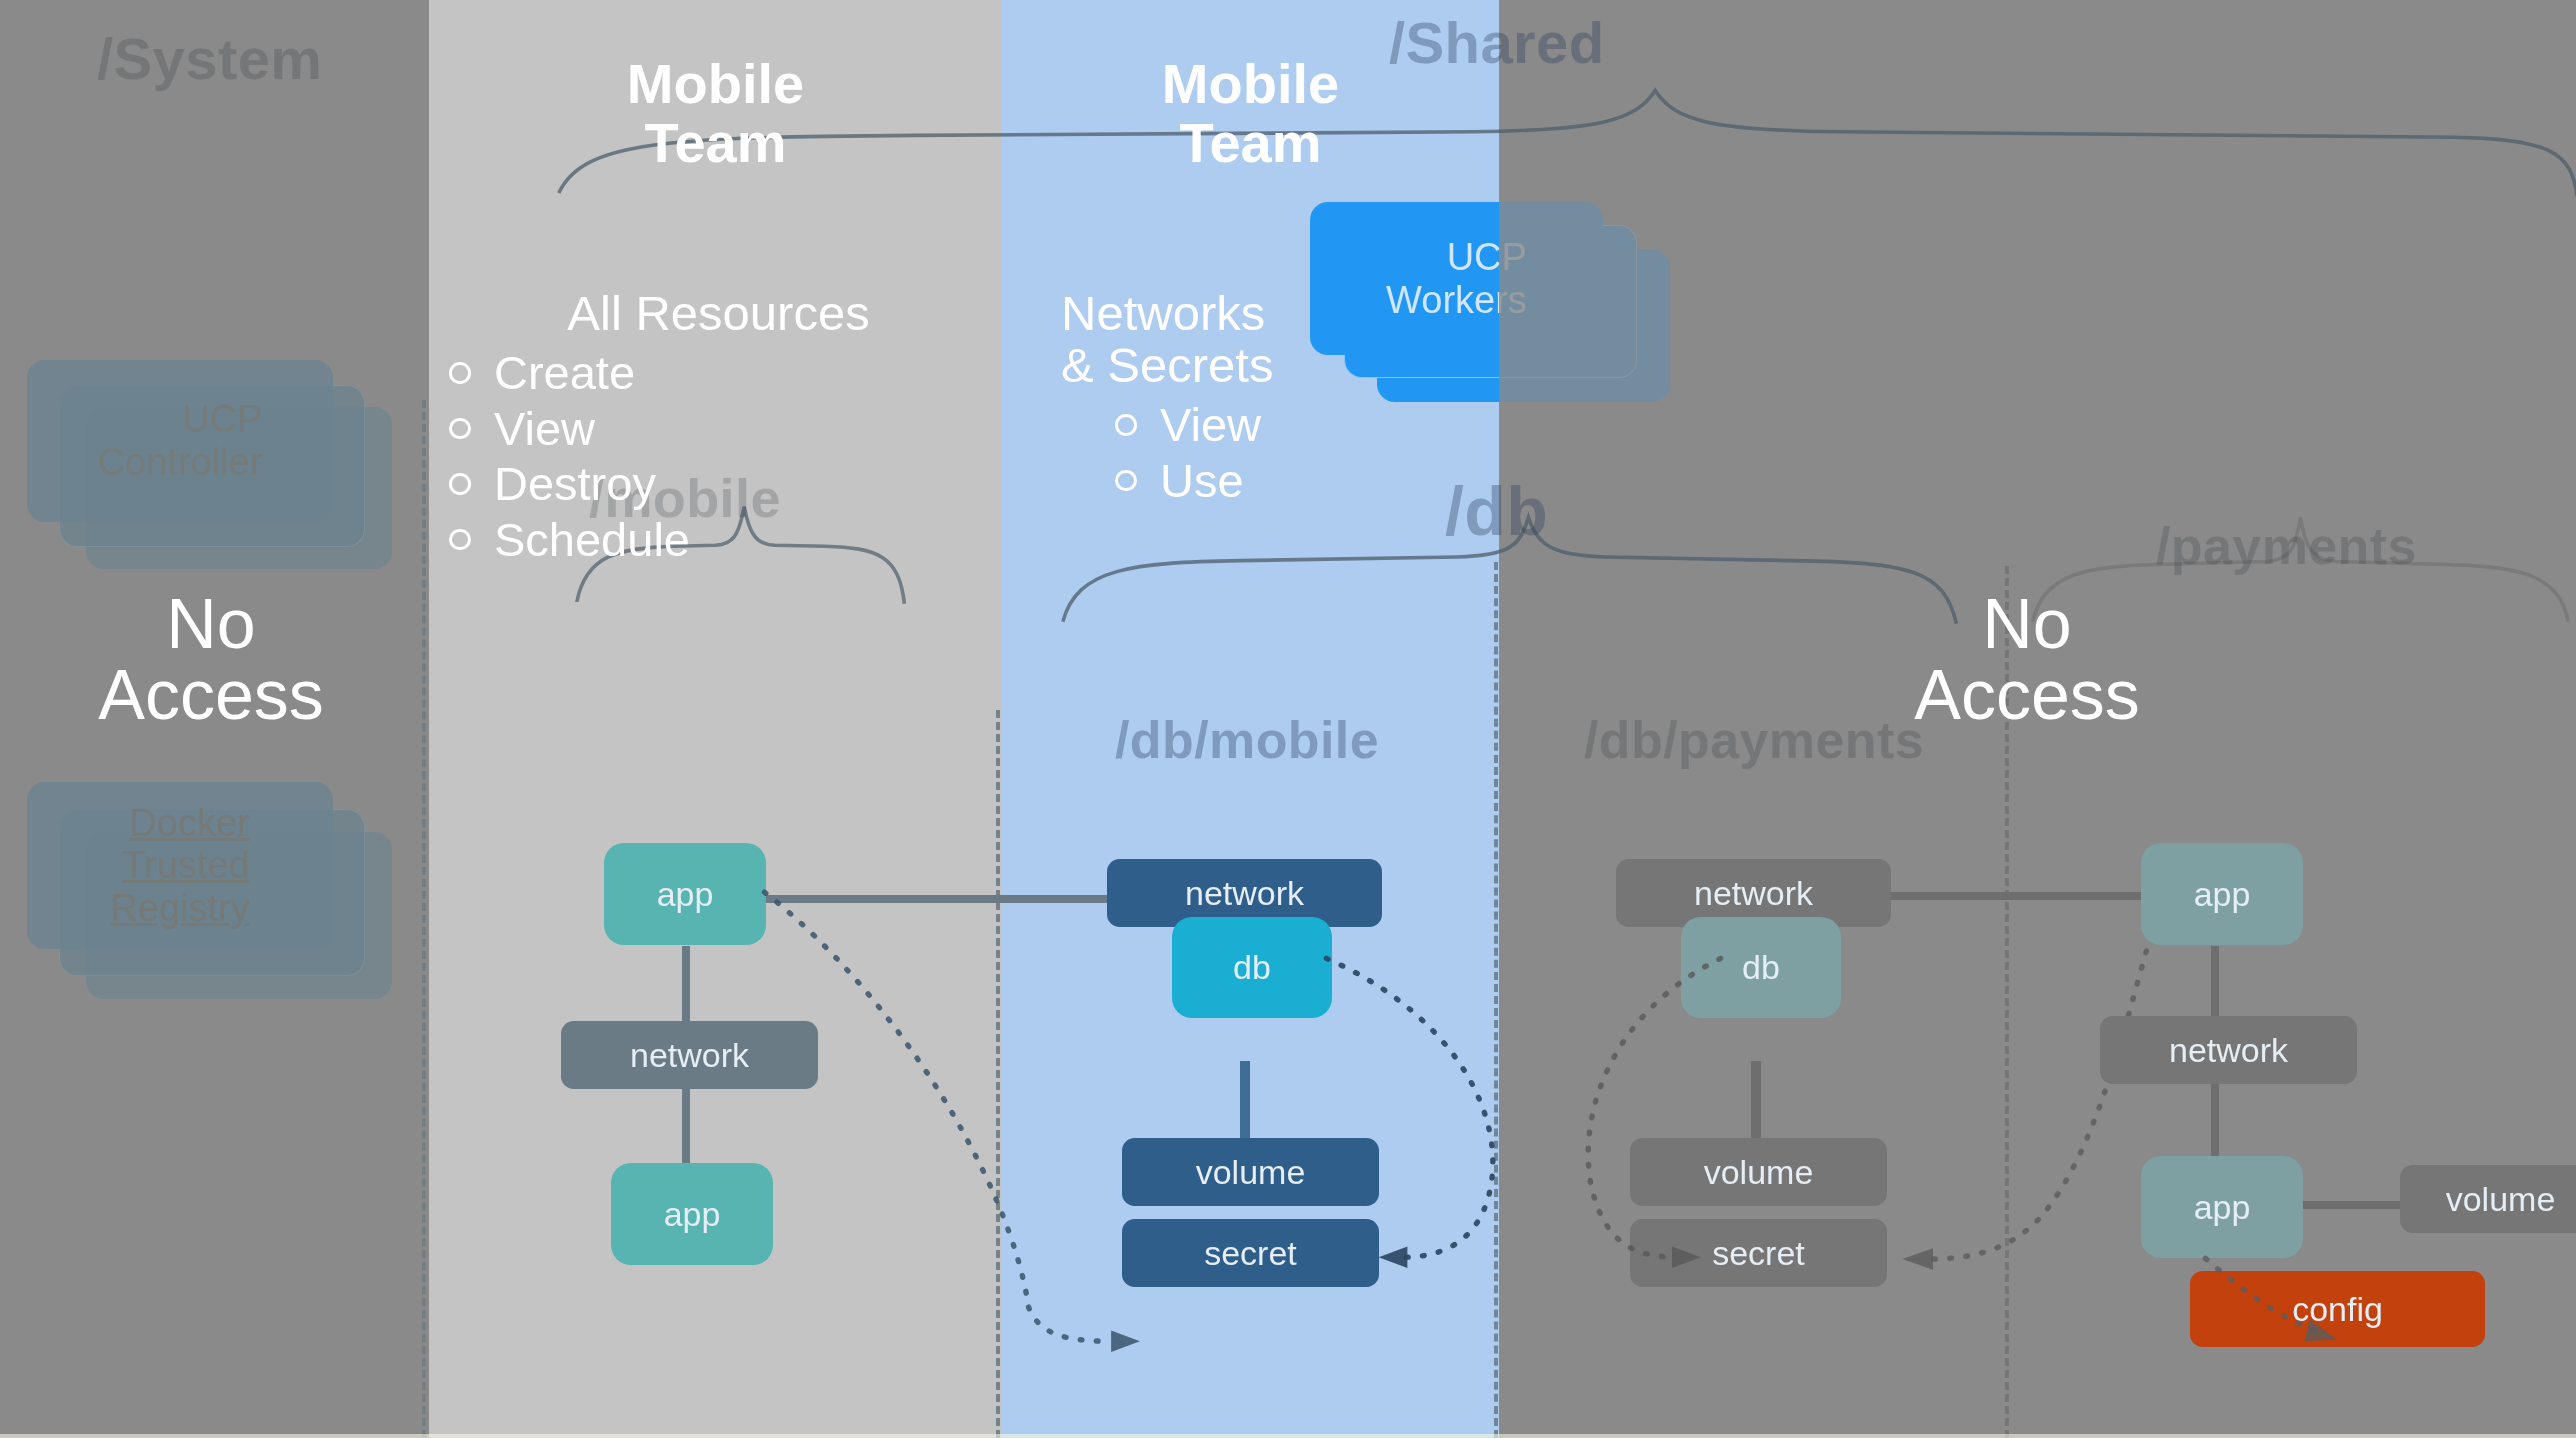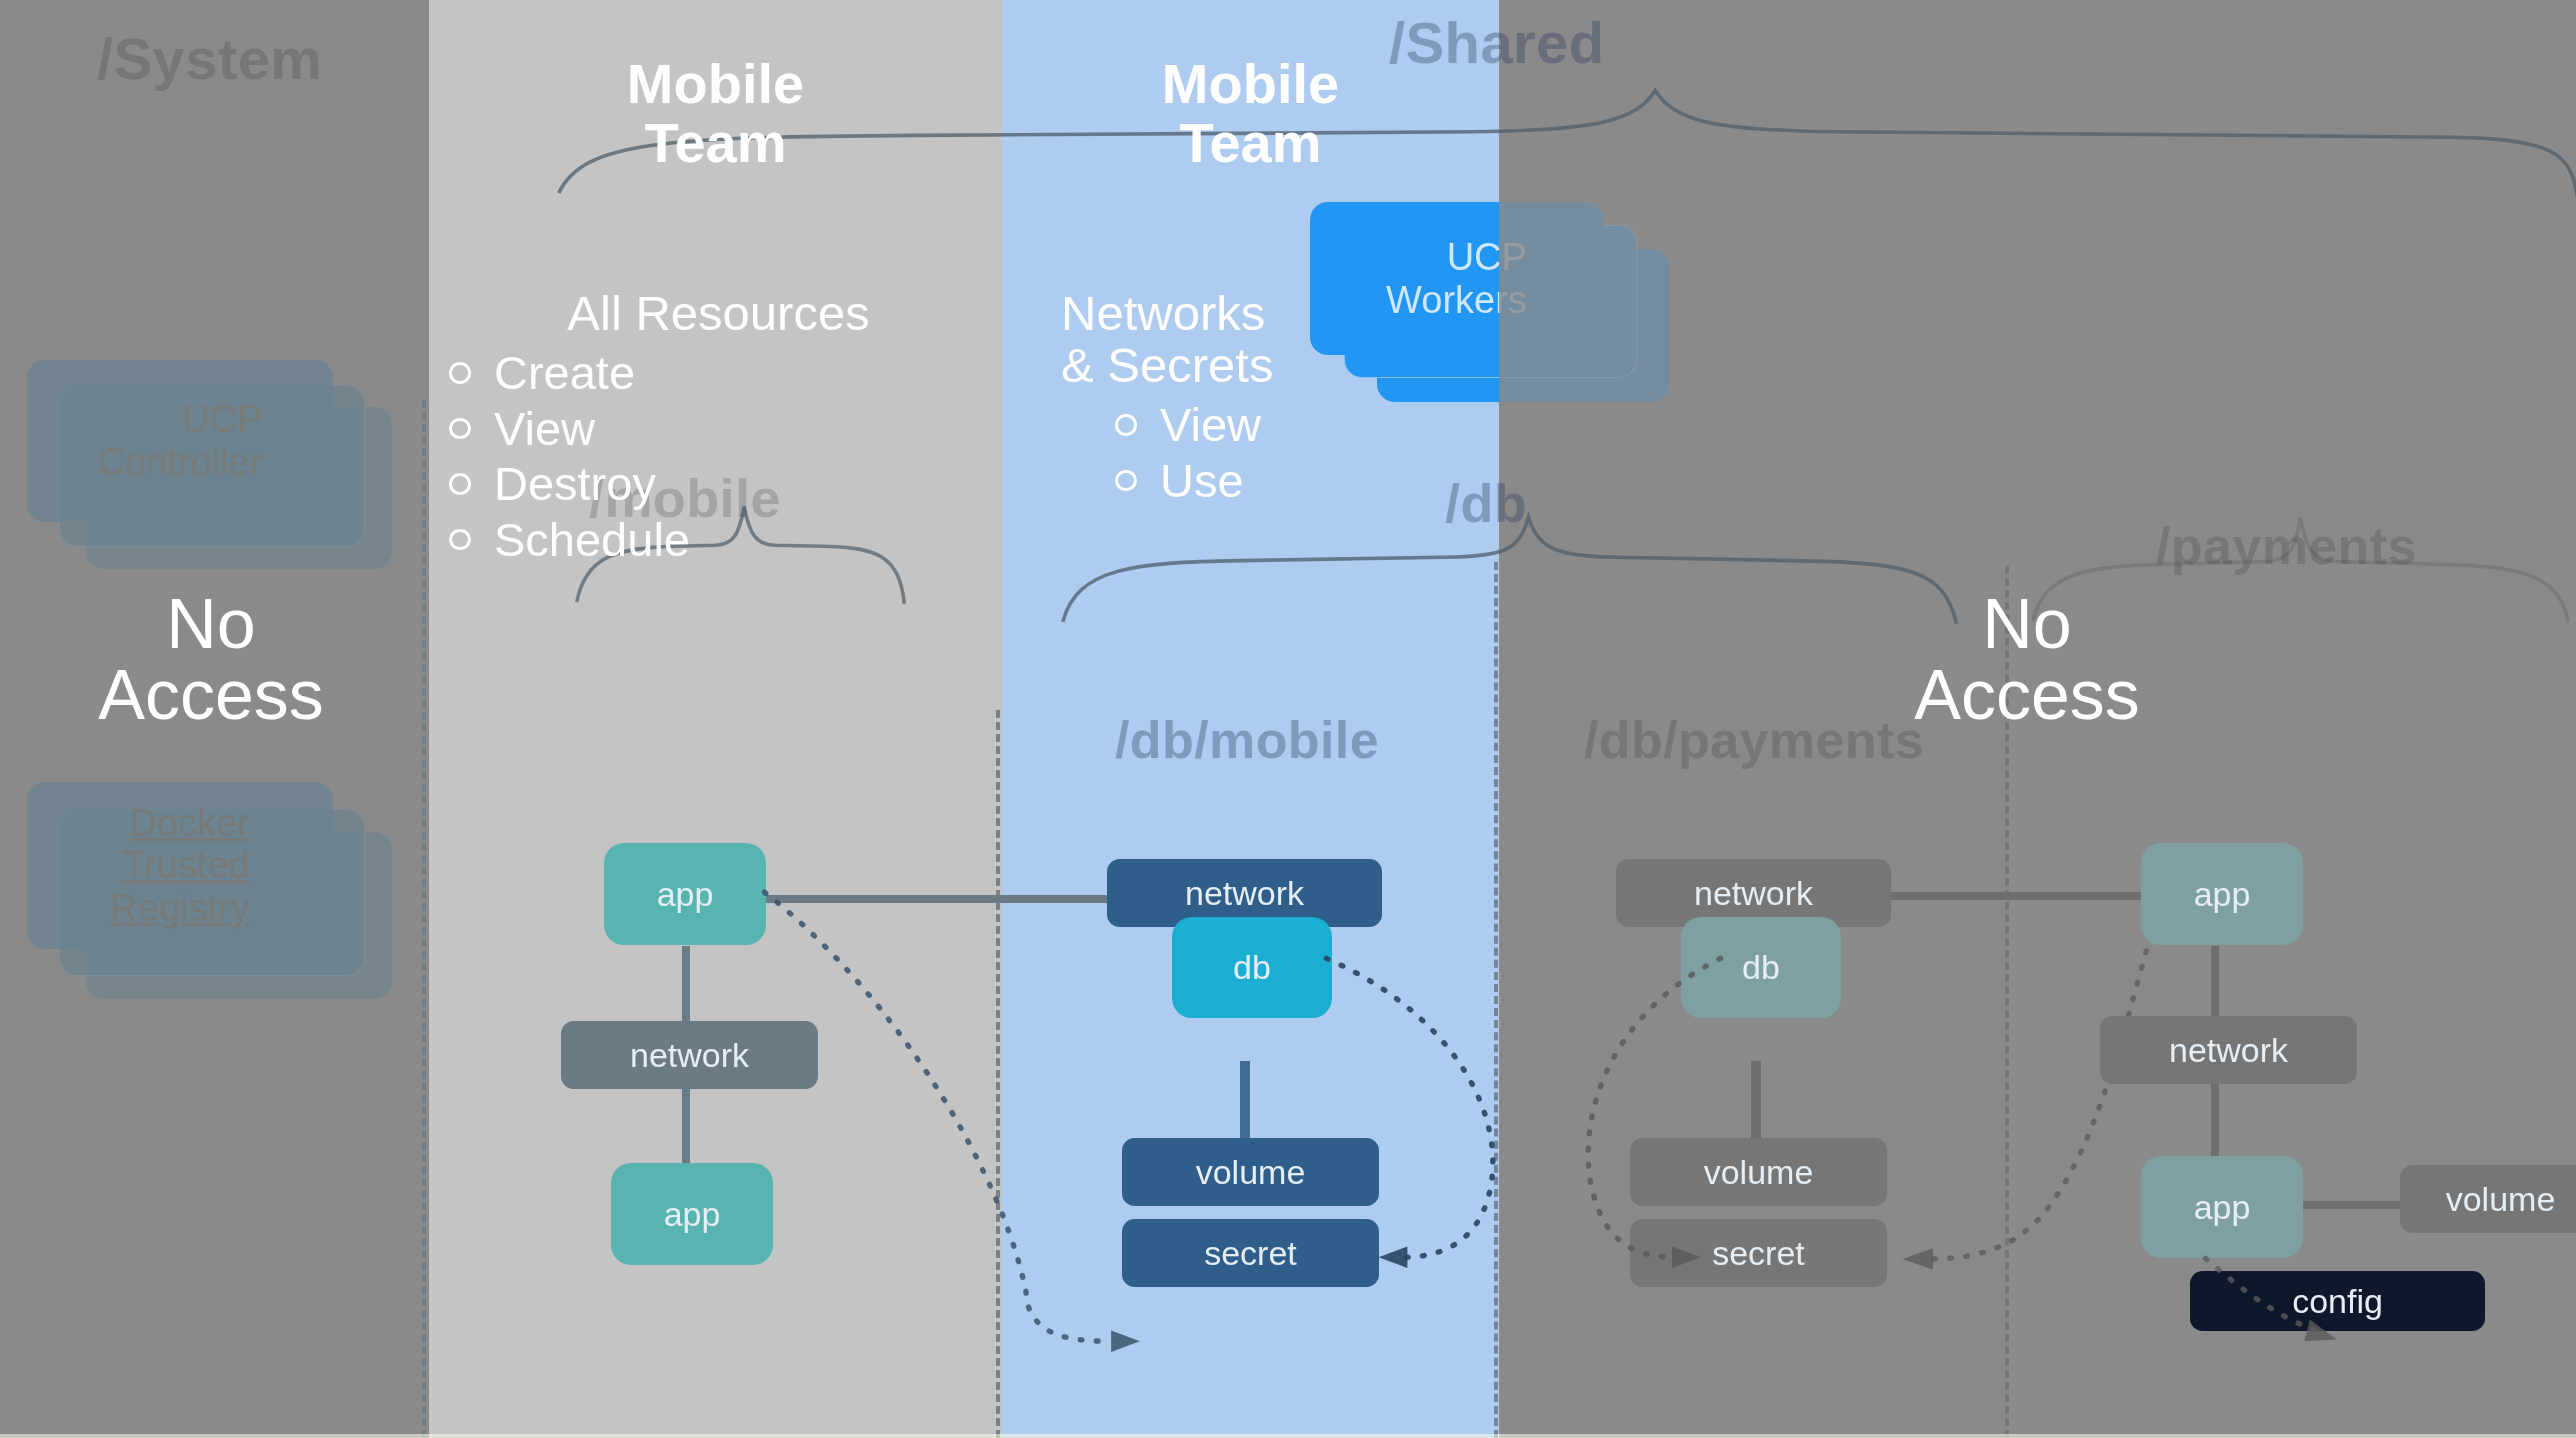--- a/index.html
+++ b/index.html
@@ -126,21 +126,21 @@
     <path d="M 2,122 C 14,68 60,60 150,58 L 262,55 C 290,53 294,40 300,6
              C 306,40 312,53 340,55 L 452,58 C 542,60 588,68 598,122" fill="none" stroke="#6d6d6d" stroke-width="4" opacity=".55"></path>
   </svg>
 
   <div class="stage-label" style="left:97px; top:25px; font-size:58px;">/System</div>
 
   <div class="stage-label on-blue" style="left:1389px; top:9px; font-size:58px;">/Shared</div>
 
   <div class="stage-label" style="left:589px; top:467px; font-size:54px;">/mobile</div>
 
-  <div class="stage-label on-blue" style="left:1445px; top:472px; font-size:54px;">/db</div>
+  <div class="stage-label on-blue" style="left:1445px; top:472px; font-size:68px;">/db</div>
 
   <div class="stage-label" style="left:2156px; top:472px; font-size:52px;margin-top:44px;">/payments</div>
 
   <div class="stage-label" style="left:1584px; top:710px; font-size:52px;">/db/payments</div>
 
   <div class="stage-label on-blue" style="left:1115px; top:710px; font-size:52px;">/db/mobile</div>
 
   <div class="stack" style="left:27px; top:360px; width:378px; height:216px;">
     <div class="card" style="left:59px; top:47px; width:306px; height:162px; background:rgba(108,130,143,.62);"></div>
     <div class="card" style="left:32px; top:25px; width:306px; height:162px; background:rgba(108,130,143,.72); border:1.8px solid rgba(150,170,180,.35);"></div>
@@ -260,21 +260,21 @@
   </svg>
 
   <div class="edge grey" style="left:2211px; top:946px; width:8px; height:81px;"></div>
   <div class="edge grey" style="left:2211px; top:1084px; width:8px; height:81px;"></div>
   <div class="edge grey" style="left:2303px; top:1201px; width:99px; height:8px;"></div>
 
   <div class="node rounded-lg" style="left:2141px; top:843px; width:162px; height:102px; background:#7ea0a3;">app</div>
   <div class="node" style="left:2100px; top:1016px; width:257px; height:68px; background:#767676;">network</div>
   <div class="node rounded-lg" style="left:2141px; top:1156px; width:162px; height:102px; background:#7ea0a3;">app</div>
   <div class="node" style="left:2400px; top:1165px; width:201px; height:68px; background:#767676;">volume</div>
-  <div class="node" style="left:2190px; top:1271px; width:295px; height:60px; background:#0f172a;">config</div>
+  <div class="node" style="left:2190px; top:1271px; width:295px; height:76px; background:#c2410c;">config</div>
 
   <svg class="dotted" style="left:2200px; top:1253px; width:162px; height:99px;" viewBox="0 0 180 110">
     <path d="M 6,6 C 50,44 86,70 128,86" fill="none" stroke="#5b5b5b" stroke-width="6" stroke-linecap="round" stroke-dasharray="2 16" opacity=".8"></path>
     <polygon points="122,74 152,96 116,98" fill="#5b5b5b" opacity=".8"></polygon>
   </svg>
 
   <div class="bottomstrip"></div>
 </div>
 
 

